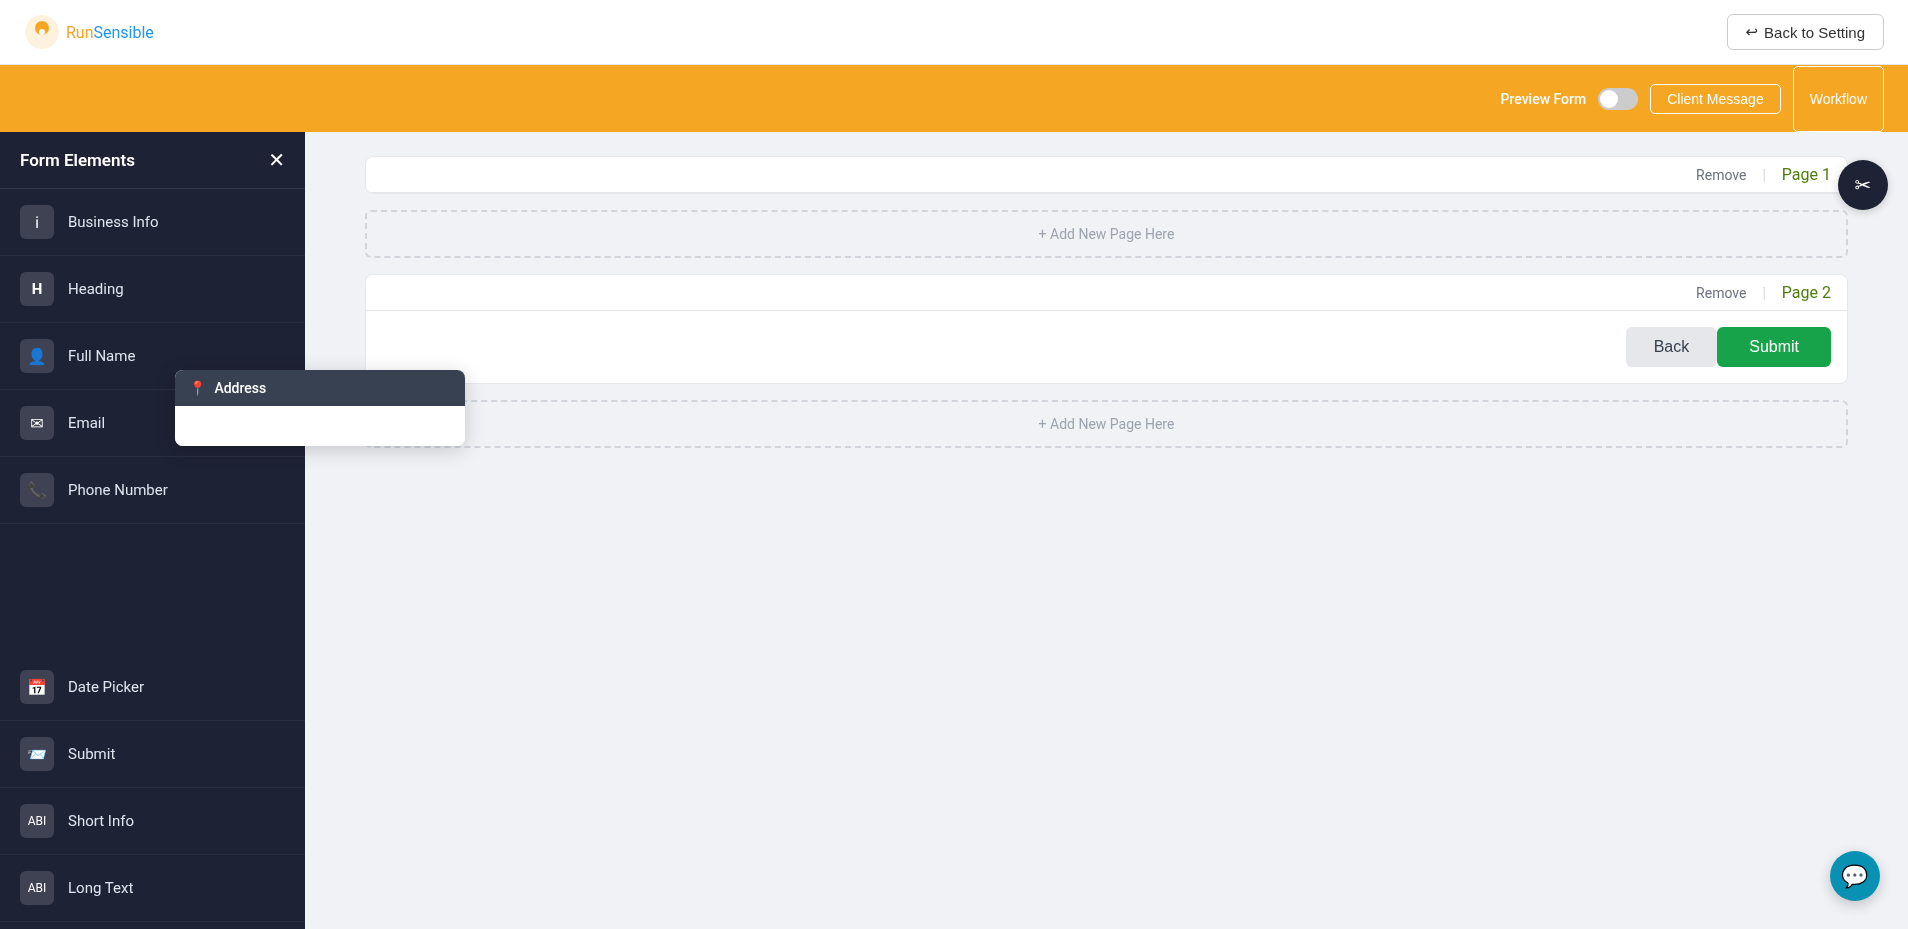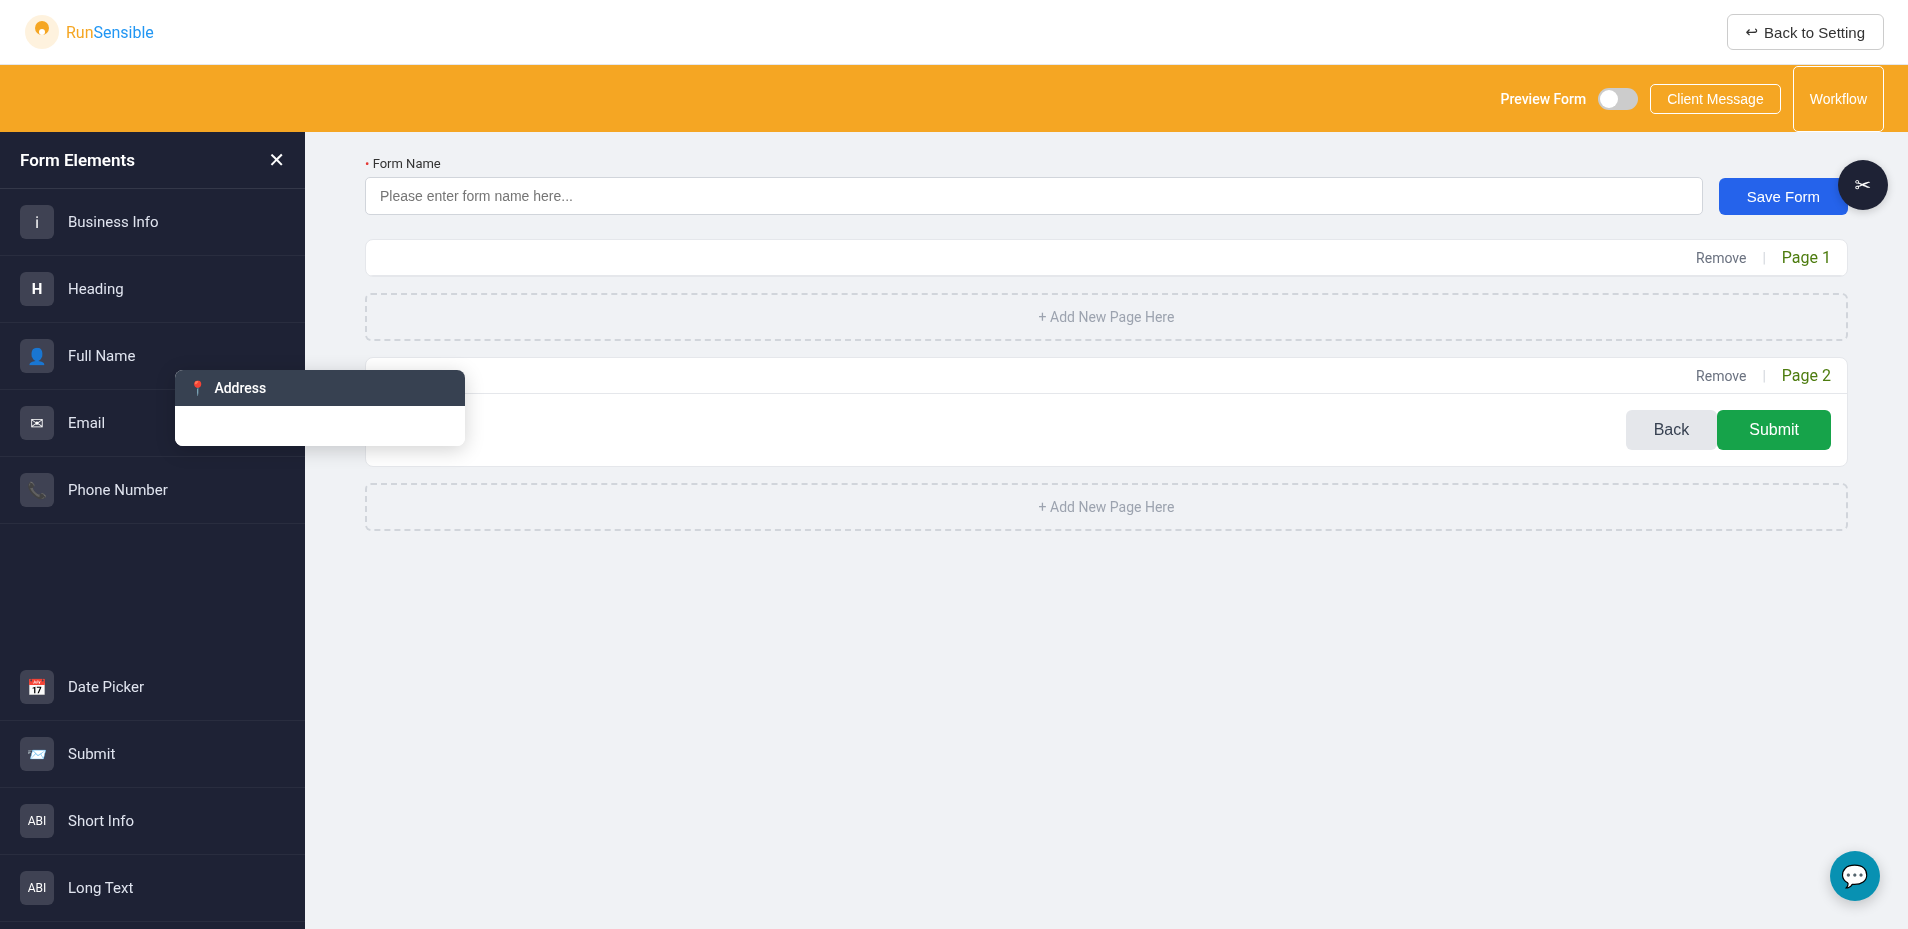--- a/index.html
+++ b/index.html
@@ -421,29 +421,20 @@
       <span class="sidebar-item-label">Short Info</span>
     </div>
     <div class="sidebar-item">
       <div class="sidebar-item-icon" style="font-size:12px;">ABI</div>
       <span class="sidebar-item-label">Long Text</span>
     </div>
   </div>
 
   <div class="content-area">
 
-    <div class="form-name-row">
-      <div class="form-name-group">
-        <div class="form-name-label">
-          <span style="color:#e53935;">• </span><span>Form Name</span>
-        </div>
-        <input class="form-name-input" type="text" placeholder="Please enter form name here..." style="">
-      </div>
-      <button class="save-form-btn">Save Form</button>
-    </div>
 
     <div class="page-block">
       <div class="page-block-header">
         <a class="remove-link">Remove</a>
         <span class="divider-v">|</span>
         <span class="page-label">Page 1</span>
       </div>
     </div>
 
     <div class="add-new-page">+ Add New Page Here</div>

